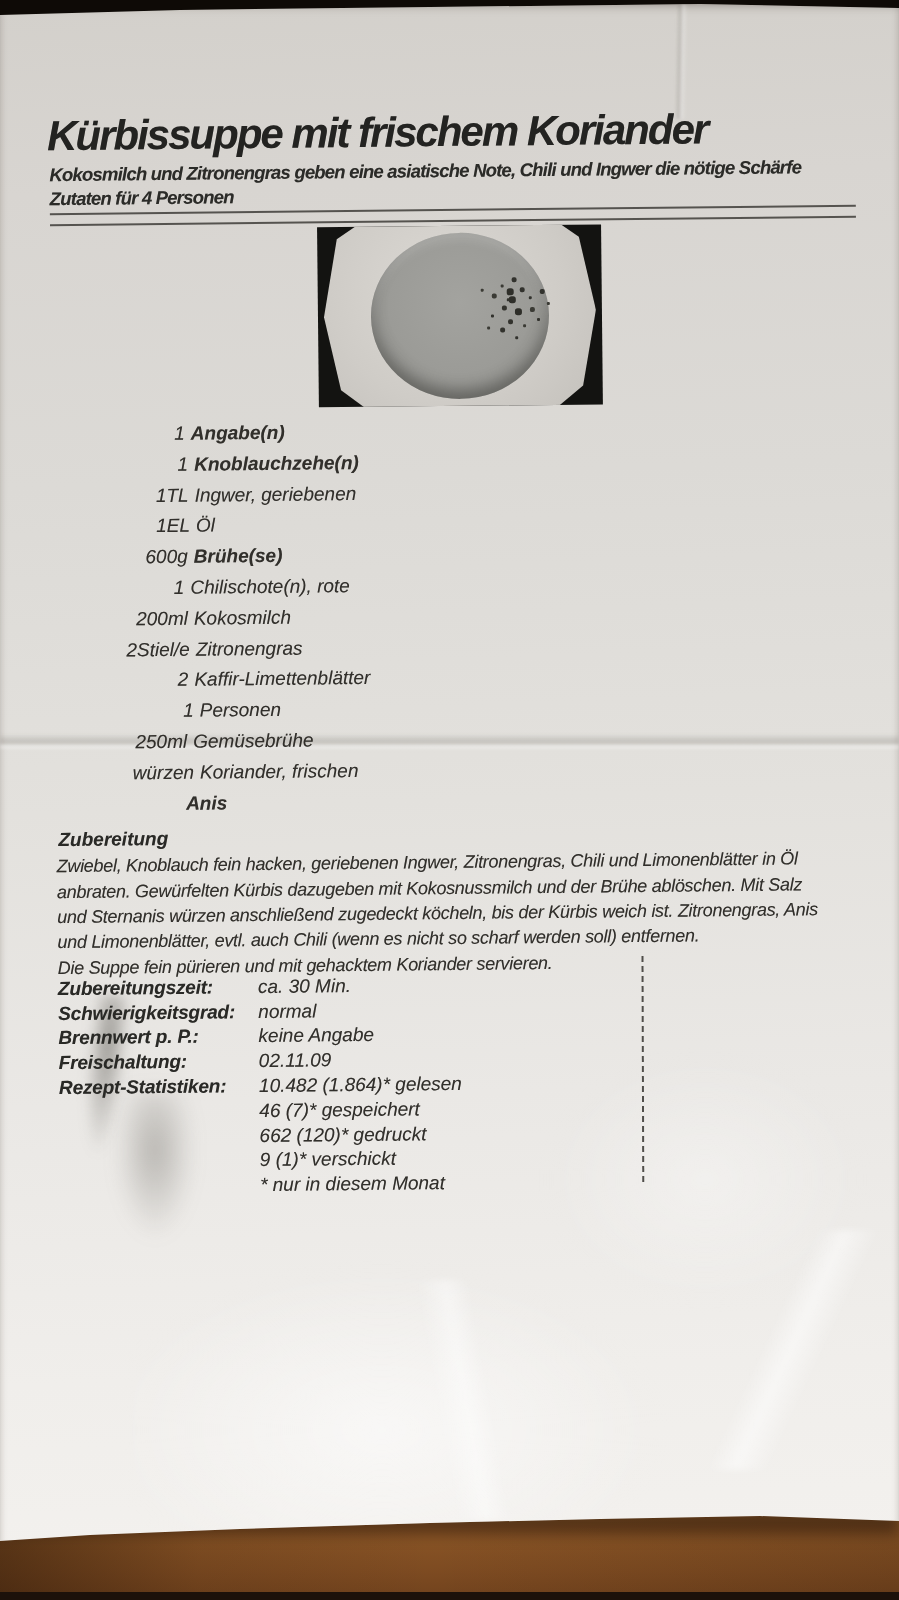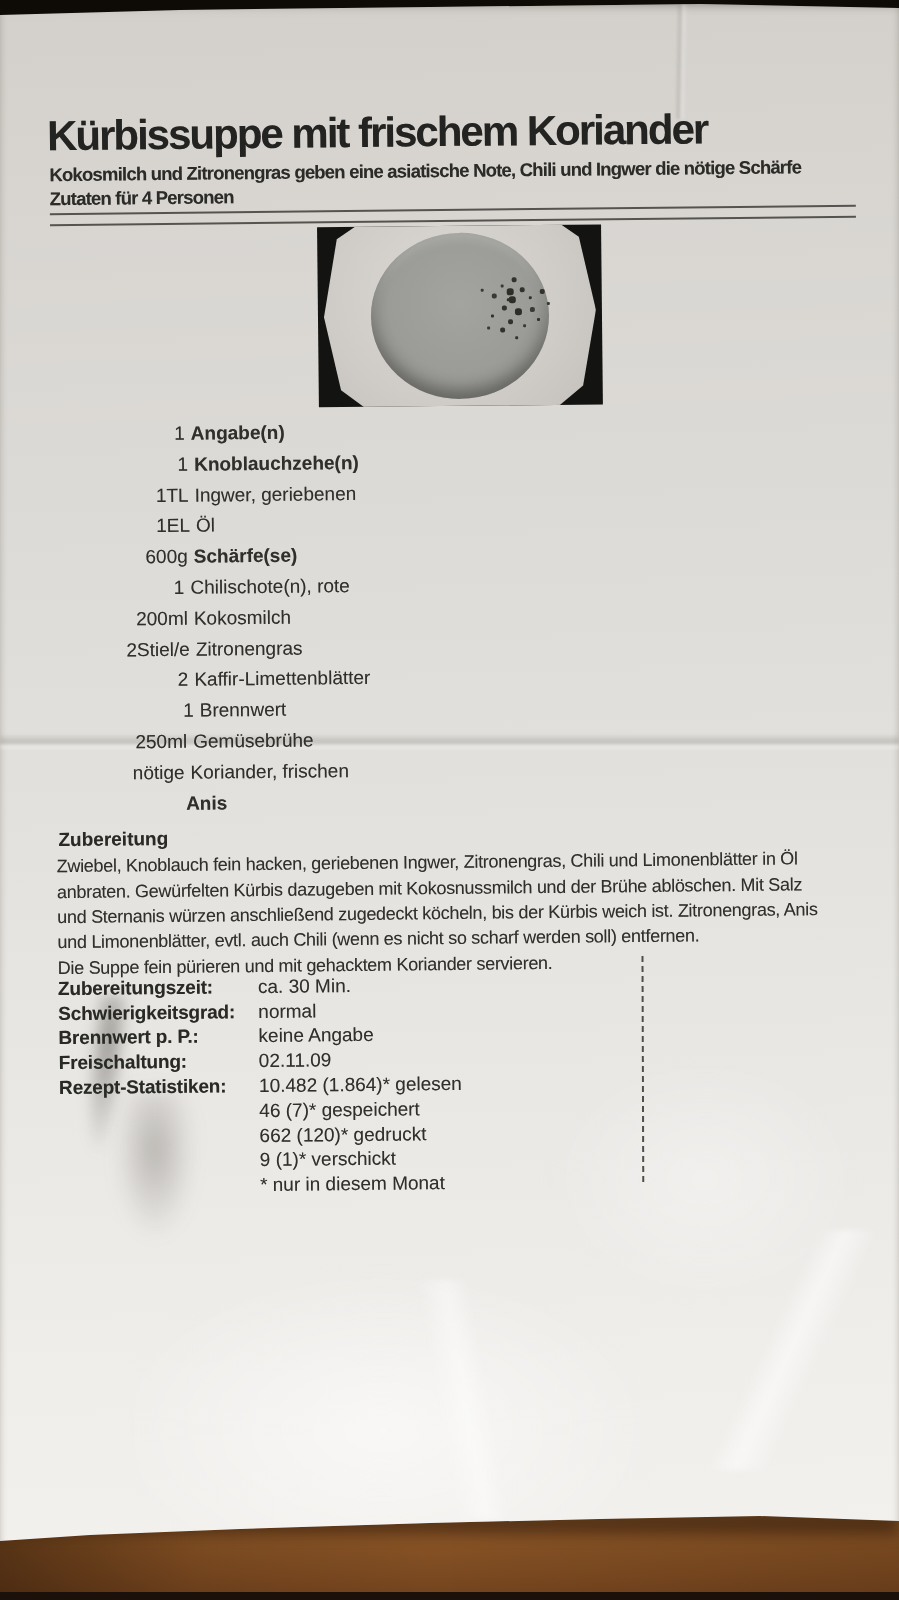--- a/index.html
+++ b/index.html
@@ -22,20 +22,21 @@
     background:rgba(25,12,4,.45); filter:blur(7px); }
 
   
   .paper {
     position:absolute; inset:0;
     background:linear-gradient(178deg,#d3d0cb 0%, #d8d5d1 12%, #dcdad6 30%, #e3e1dd 50%, #eae8e5 68%, #f0eeeb 85%, #f3f1ee 97%);
     clip-path:polygon(0px 15px, 180px 10px, 430px 7px, 700px 4px, 899px 8px,
                       899px 1521px, 760px 1516px, 600px 1519px, 430px 1523px,
                       240px 1529px, 90px 1535px, 0px 1541px);
     box-shadow:inset 0 9px 12px -6px rgba(40,30,20,.55), inset 0 -10px 14px -8px rgba(60,40,20,.40);
+    font-style:italic;
   }
   .crease-h { position:absolute; left:0; top:734px; width:899px; height:16px;
     background:linear-gradient(180deg, rgba(0,0,0,0) 0%, rgba(110,105,98,.22) 38%, rgba(125,120,113,.28) 55%, rgba(255,255,255,.40) 78%, rgba(0,0,0,0) 100%);
     filter:blur(1.5px); }
   .crease-v { position:absolute; left:676px; top:4px; width:10px; height:115px;
     background:linear-gradient(90deg, transparent, rgba(120,115,108,.28), rgba(255,255,255,.32), transparent);
     filter:blur(1.5px); transform:rotate(1deg); }
   .crease-d1 { position:absolute; left:700px; top:1230px; width:180px; height:240px;
     background:linear-gradient(115deg, transparent 40%, rgba(255,255,255,.5) 50%, transparent 62%);
     filter:blur(3px); }
@@ -148,28 +149,28 @@
           <div class="garnish"></div>
         </div>
       </div>
     </div>
 
     <ul class="ingredients" id="ingredients">
         <li class="ing-row"><span class="amt">1</span><span class="nm bold">Angabe(n)</span></li>
         <li class="ing-row"><span class="amt">1</span><span class="nm bold">Knoblauchzehe(n)</span></li>
         <li class="ing-row"><span class="amt">1TL</span><span class="nm">Ingwer, geriebenen</span></li>
         <li class="ing-row"><span class="amt">1EL</span><span class="nm">Öl</span></li>
-        <li class="ing-row"><span class="amt">600g</span><span class="nm bold">Schärfe(se)</span></li>
+        <li class="ing-row"><span class="amt">600g</span><span class="nm bold">Brühe(se)</span></li>
         <li class="ing-row"><span class="amt">1</span><span class="nm">Chilischote(n), rote</span></li>
         <li class="ing-row"><span class="amt">200ml</span><span class="nm">Kokosmilch</span></li>
         <li class="ing-row"><span class="amt">2Stiel/e</span><span class="nm">Zitronengras</span></li>
         <li class="ing-row"><span class="amt">2</span><span class="nm">Kaffir-Limettenblätter</span></li>
-        <li class="ing-row"><span class="amt">1</span><span class="nm">Brennwert</span></li>
+        <li class="ing-row"><span class="amt">1</span><span class="nm">Personen</span></li>
         <li class="ing-row"><span class="amt">250ml</span><span class="nm">Gemüsebrühe</span></li>
-        <li class="ing-row"><span class="amt">nötige</span><span class="nm">Koriander, frischen</span></li>
+        <li class="ing-row"><span class="amt">würzen</span><span class="nm">Koriander, frischen</span></li>
         <li class="ing-row"><span class="nm bold">Anis</span></li>
       </ul>
 
     <h2 class="prep-h">Zubereitung</h2>
     <div class="prep-lines" id="prep-lines">
         <div class="prep-line">Zwiebel, Knoblauch fein hacken, geriebenen Ingwer, Zitronengras, Chili und Limonenblätter in Öl</div>
         <div class="prep-line">anbraten. Gewürfelten Kürbis dazugeben mit Kokosnussmilch und der Brühe ablöschen. Mit Salz</div>
         <div class="prep-line">und Sternanis würzen anschließend zugedeckt köcheln, bis der Kürbis weich ist. Zitronengras, Anis</div>
         <div class="prep-line">und Limonenblätter, evtl. auch Chili (wenn es nicht so scharf werden soll) entfernen.</div>
         <div class="prep-line">Die Suppe fein pürieren und mit gehacktem Koriander servieren.</div>

